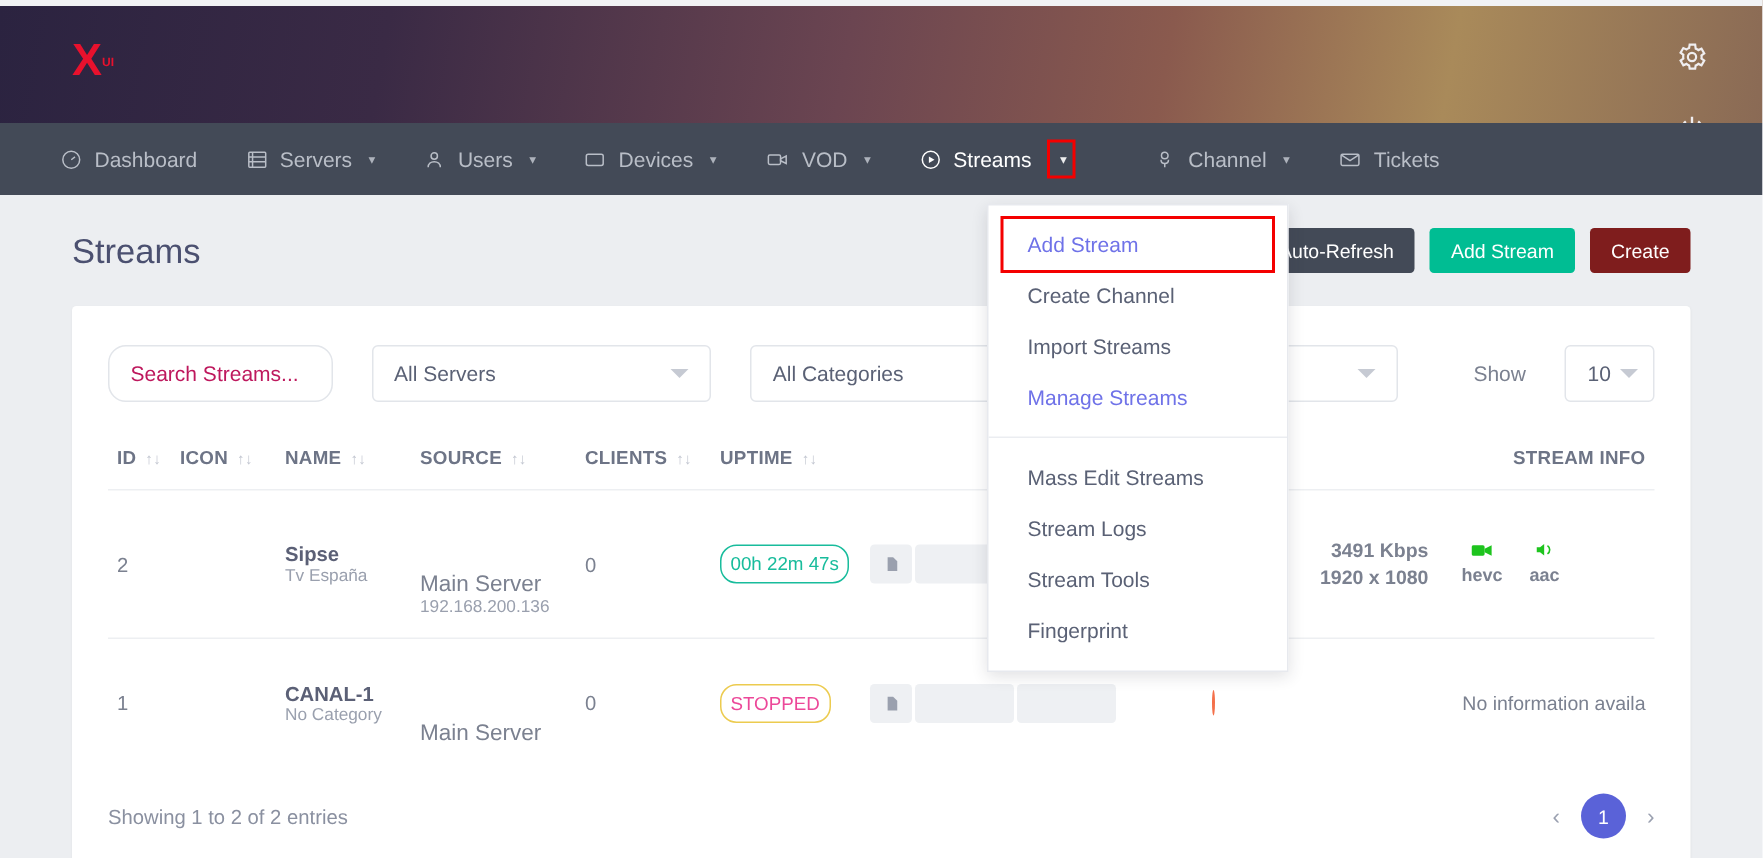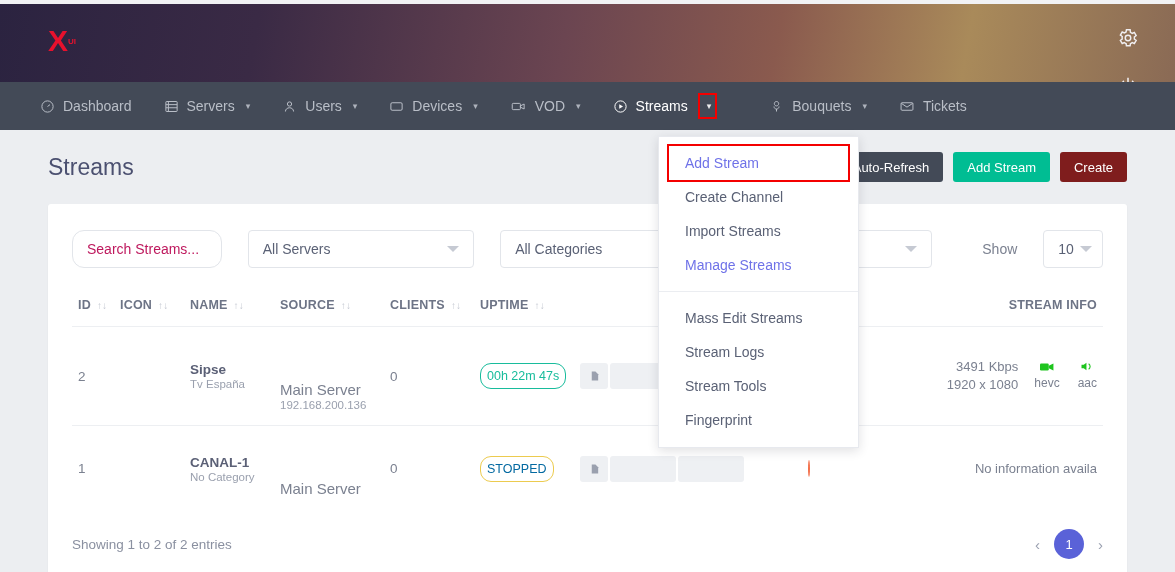--- a/index.html
+++ b/index.html
@@ -105,21 +105,21 @@
   }
   tr.row td{ height:65px; }
   .nm{ font-weight:bold; color:#5b6076; font-size:13.5px; }
   .sub{ font-size:11.5px; color:#9aa0ae; margin-top:1px;}
   .src{ color:#7b8190; font-size:15px;margin-top:40px;}
   .badge{
     display:inline-block; border-radius:11px; font-size:12.5px;
     padding:5px 6px; background:#fff;text-align:right;
   }
   .badge.up{ border:1px solid #18bc9c; color:#18bc9c;}
-  .badge.stop{ border:1px solid #eccb4f; color:#0369a1;}
+  .badge.stop{ border:1px solid #eccb4f; color:#ec4899;}
   .actions{ display:flex; gap:2px; align-items:center;}
   .abtn{
     background:#eef0f3; height:26px; min-width:28px; border-radius:3px;
     display:flex; align-items:center; justify-content:center;
   }
   .abtn.wide{ min-width:66px;}
   .epgcircle{ width:13px;height:13px;border:1.6px solid #f4704a;border-radius:50%;}
   .sinfo{ text-align:right; font-size:13px; color:#7b8190; line-height:18px; white-space:nowrap;}
   .codecs{ display:flex; gap:18px; align-items:center; }
   .codec{ text-align:center; font-size:12px; color:#7b8190; line-height:15px;}
@@ -238,21 +238,21 @@
       </span>
   </div>
   <div class="navitem" style="margin-left:22px">
     <span class="nicon">
       <svg width="15" height="15" viewBox="0 0 24 24" fill="none" stroke="currentColor" stroke-width="1.6">
           <path d="M12 4c-2 0-3.5 1.6-3.5 3.5S10 11 12 11s3.5-1.6 3.5-3.5S14 4 12 4z"></path>
           <path d="M8 12c0 2.5 1.8 4 4 4s4-1.5 4-4"></path>
           <path d="M12 16v4"></path>
         </svg>
     </span>
-    <span>Bouquets</span>
+    <span>Channel</span>
     <span class="chev">▾</span>
   </div>
   <div class="navitem">
     <span class="nicon">
       <svg width="16" height="15" viewBox="0 0 24 24" fill="none" stroke="currentColor" stroke-width="1.6">
           <rect x="2.5" y="6" width="19" height="12" rx="1.5"></rect>
           <path d="M3 7l9 6 9-6"></path>
         </svg>
     </span>
     <span>Tickets</span>
@@ -342,21 +342,21 @@
               </div>
               <div class="abtn wide"></div>
               <div class="abtn wide"></div>
             </div>
           </td>
           <td></td>
           <td>
             <span class="epgcircle"></span>
           </td>
           <td>
-            <div style="display:flex; align-items:center; justify-content:flex-end; gap:16px;">
+            <div style="display:flex; align-items:center; justify-content:flex-start; gap:22px;font-weight:bold;">
               <div class="sinfo">
                 <div>3491 Kbps</div>
                 <div>1920 x 1080</div>
               </div>
               <div class="codecs">
                 <div class="codec">
                   <span>
                     <svg width="14" height="10" viewBox="0 0 24 16" fill="#1ec41e">
                         <rect x="0" y="2" width="15" height="12" rx="2"></rect>
                         <path d="M15 6l8-4v12l-8-4z"></path>

